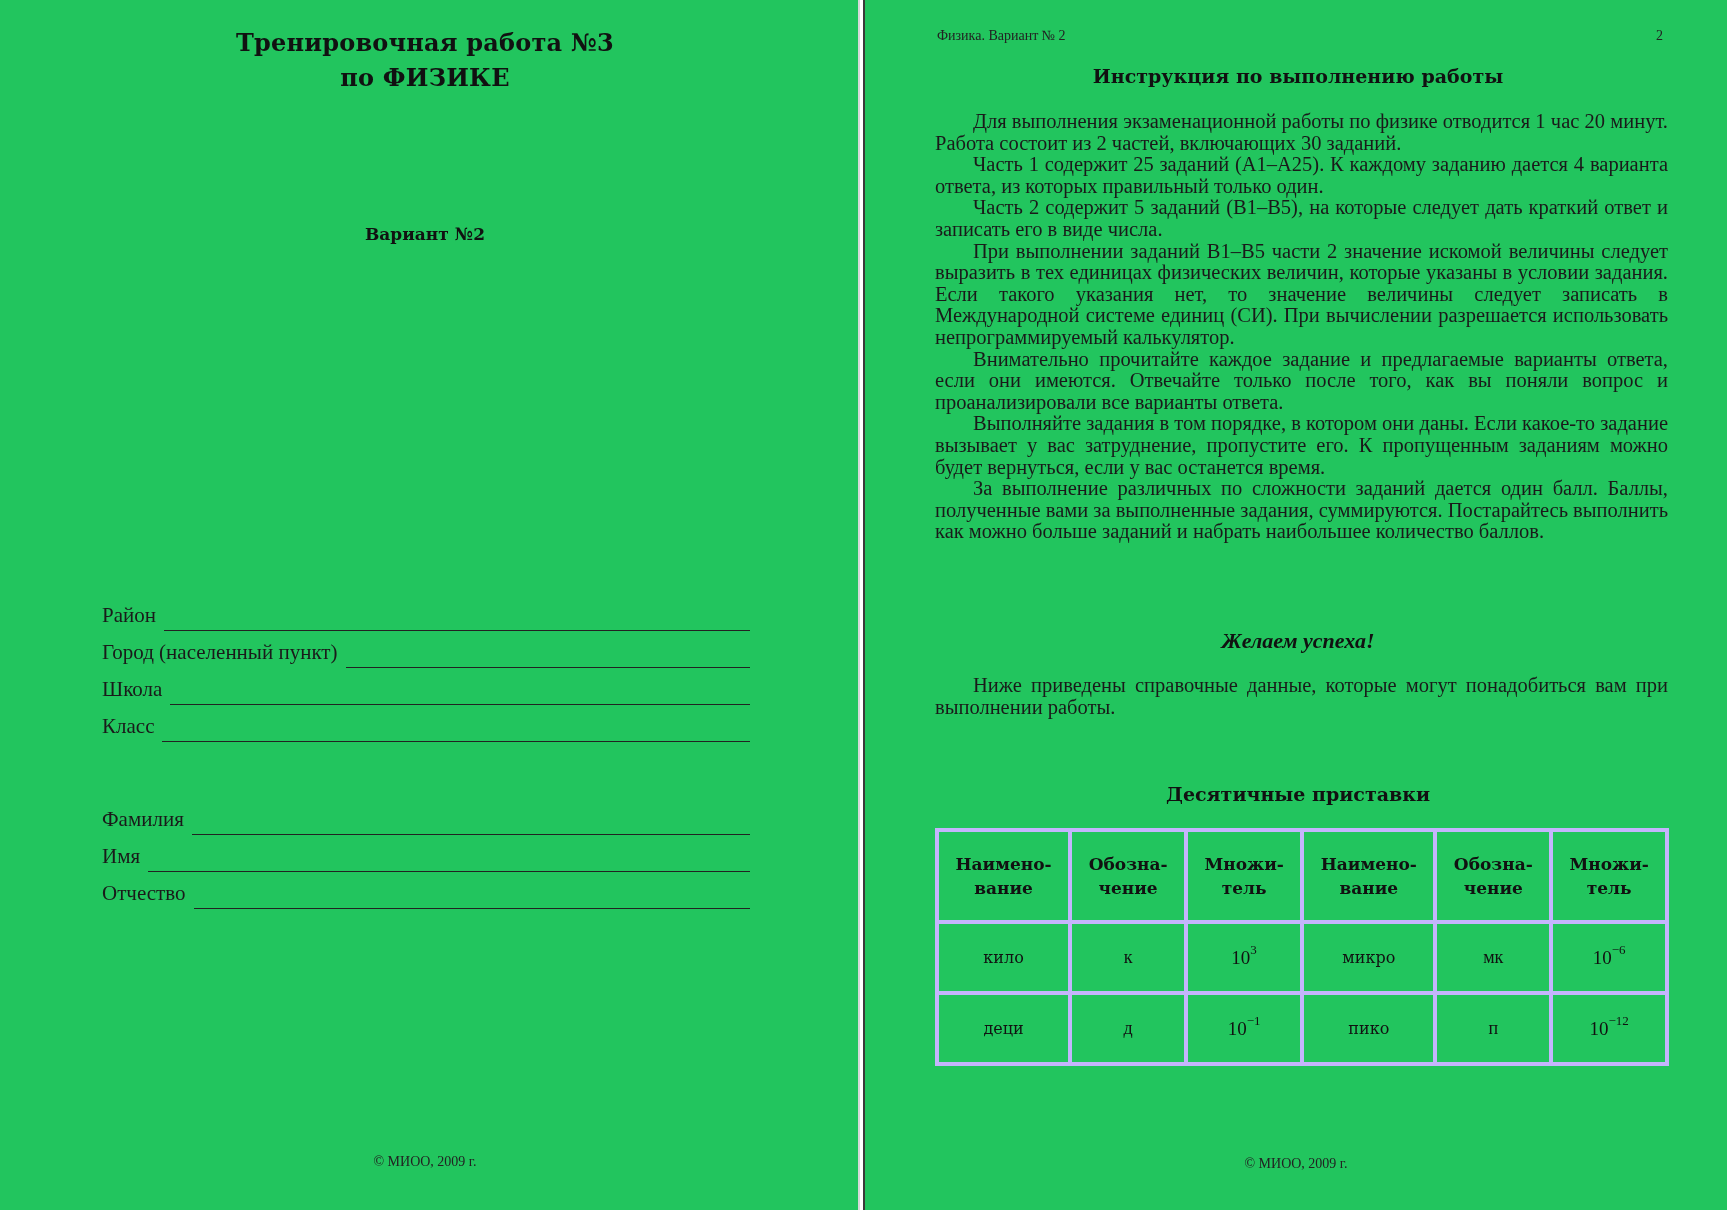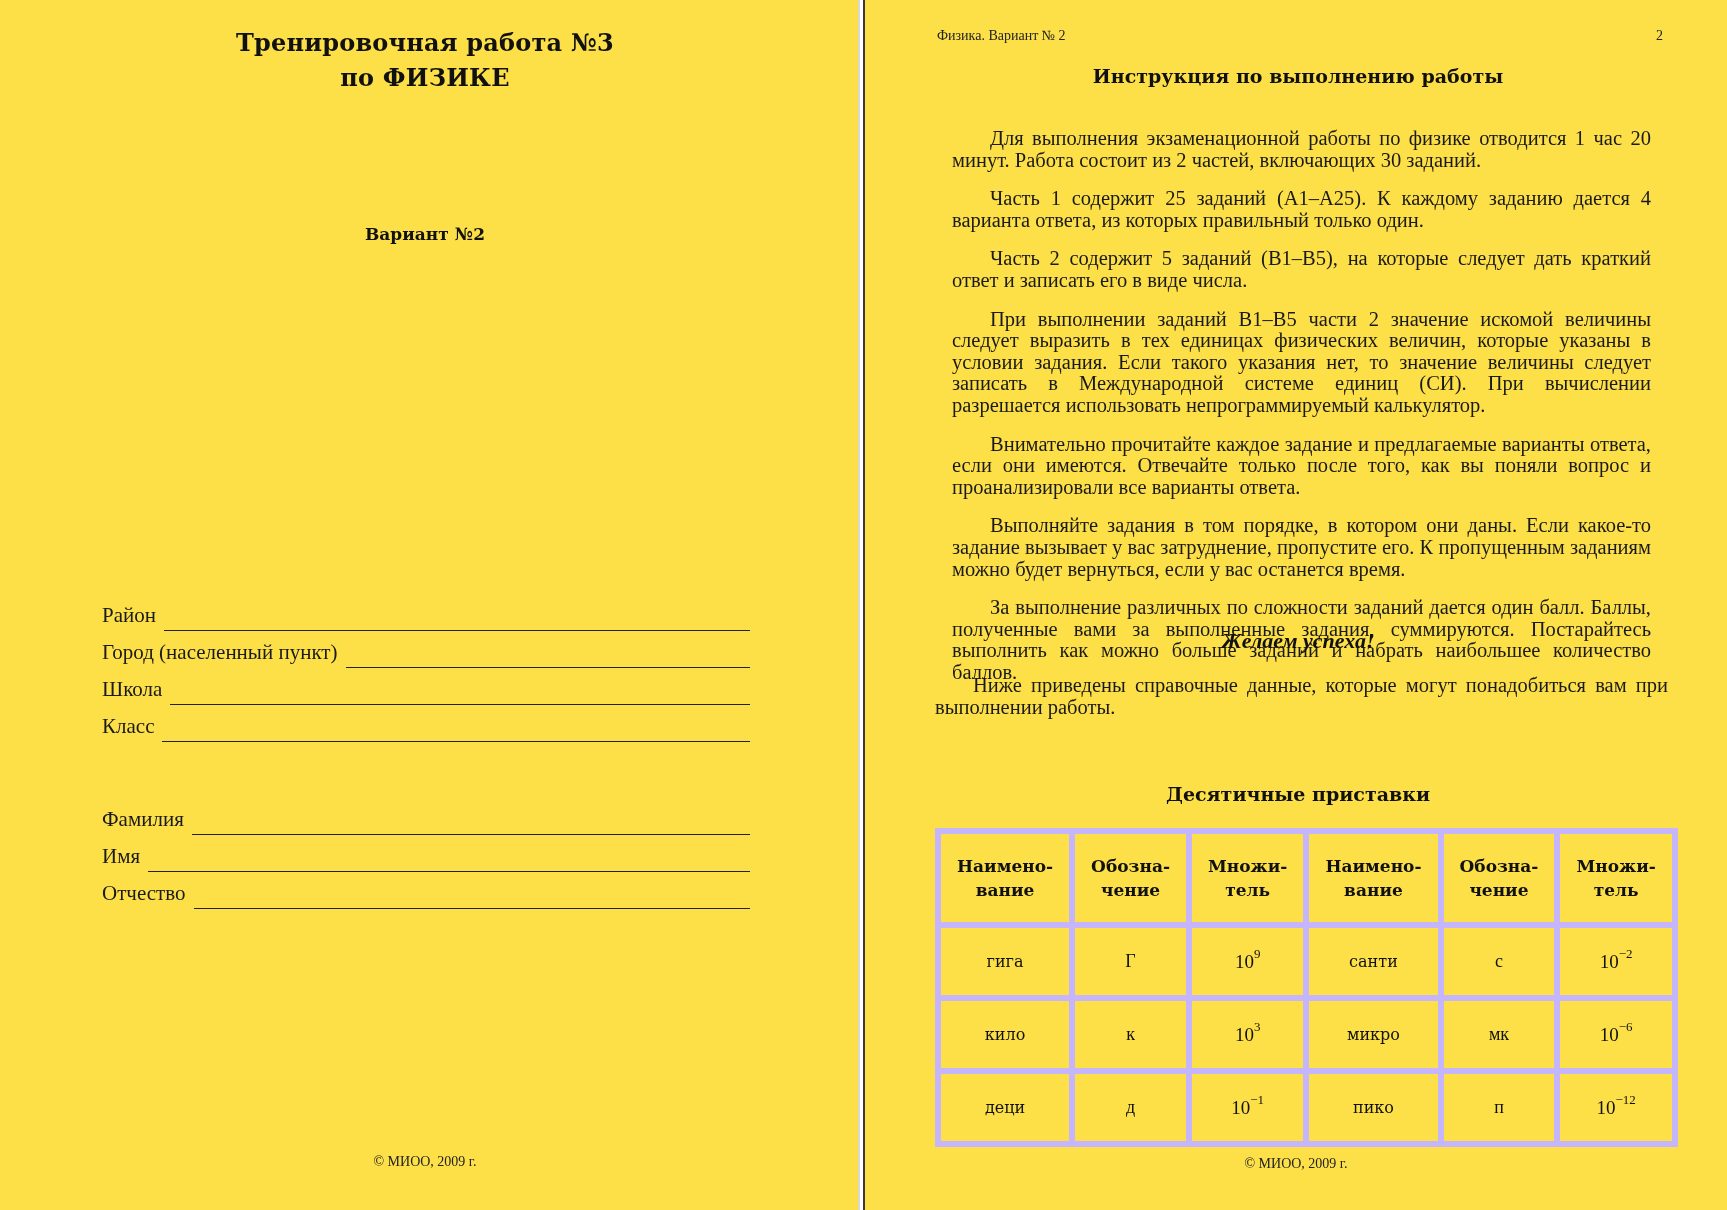--- a/index.html
+++ b/index.html
@@ -1,21 +1,21 @@
 <!DOCTYPE html>
 <html><head>
 <meta charset="utf-8">
 <style>
   html, body { margin:0; padding:0; }
   body {
     width:1727px; height:1210px; position:relative; overflow:hidden;
     background:#ffffff; color:#111;
     font-family: "DejaVu Serif", "Liberation Serif", serif;
   }
-  .page { position:absolute; top:0; height:1210px; background:#fde047; }
+  .page { position:absolute; top:0; height:1210px; background:#22c55e; }
   #page-left { left:0; width:860px; }
   #page-right { left:865px; width:862px; }
   .divider-light { position:absolute; left:858px; top:0; width:2px; height:1210px; background:#d8d8d8; }
   .divider-dark { position:absolute; left:863px; top:0; width:2px; height:1210px; background:#3a3a3a; }
 
   
   .title-main {
     position:absolute; left:0; width:850px; text-align:center;
     font-family:"DejaVu Serif", serif; font-weight:bold; font-size:24px; letter-spacing:0.2px;
     color:#111;
@@ -41,35 +41,35 @@
   #footer-right { left:0; width:862px; text-align:center; top:1156px; }
 
   
   #running-head { position:absolute; left:72px; top:28px; font-family:"Liberation Serif", serif; font-size:14px; color:#222; }
   #page-number { position:absolute; left:791px; top:28px; font-family:"Liberation Serif", serif; font-size:14px; color:#222; }
   #instr-title { position:absolute; left:0; width:866px; text-align:center; top:65px;
     font-family:"DejaVu Serif", serif; font-weight:bold; font-size:19px; }
 
   #instructions { position:absolute; left:70px; width:733px; top:111px;
     font-family:"Liberation Serif", serif; font-size:20.5px; line-height:21.6px; color:#1a1a1a; }
-  #instructions p { margin:17px; text-indent:38px; text-align:justify; }
+  #instructions p { margin:0; text-indent:38px; text-align:justify; }
 
   #wish { position:absolute; left:0; width:866px; text-align:center; top:628px;
     font-family:"Liberation Serif", serif; font-weight:bold; font-style:italic; font-size:22px; }
 
   #ref-note { position:absolute; left:70px; width:733px; top:675px;
     font-family:"Liberation Serif", serif; font-size:20.5px; line-height:21.6px; color:#1a1a1a; }
   #ref-note p { margin:0; text-indent:38px; text-align:justify; }
 
   #table-title { position:absolute; left:0; width:866px; text-align:center; top:783px;
     font-family:"DejaVu Serif", serif; font-weight:bold; font-size:19px; }
 
   #prefix-table { position:absolute; left:70px; top:828px; width:734px; border-collapse:collapse;
     font-family:"DejaVu Serif", serif; }
-  #prefix-table th, #prefix-table td { border:6px solid #c4b5fd; text-align:center; padding:16px; }
+  #prefix-table th, #prefix-table td { border:4px solid #c4b5fd; text-align:center; padding:16px; }
   #prefix-table th { font-weight:bold; font-size:17px; line-height:24px; height:56px; }
   #prefix-table td { font-size:16px; height:35px; }
   #prefix-table td.symbol { font-family:"Liberation Serif", serif; font-size:18px; }
   #prefix-table td.mult { font-family:"Liberation Serif", serif; font-size:19px; }
   #prefix-table td.mult sup { font-size:13px; position:relative; top:-3px; }
   .col-name { width:140px; } .col-sym { width:122px; } .col-mult { width:112px; }
   .col-name2 { width:140px; } .col-sym2 { width:122px; } .col-mult2 { width:92px; }
 </style>
 </head>
 <body>
@@ -144,28 +144,20 @@
         <th class="col-name"><span>Наимено-</span><br><span>вание</span></th>
         <th class="col-sym"><span>Обозна-</span><br><span>чение</span></th>
         <th class="col-mult"><span>Множи-</span><br><span>тель</span></th>
         <th class="col-name2"><span>Наимено-</span><br><span>вание</span></th>
         <th class="col-sym2"><span>Обозна-</span><br><span>чение</span></th>
         <th class="col-mult2"><span>Множи-</span><br><span>тель</span></th>
       </tr>
     </thead>
     <tbody id="prefix-tbody">
         <tr>
-          <td><span>гига</span></td>
-          <td class="symbol"><span>Г</span></td>
-          <td class="mult"><span>10</span><sup>9</sup></td>
-          <td><span>санти</span></td>
-          <td class="symbol"><span>с</span></td>
-          <td class="mult"><span>10</span><sup>−2</sup></td>
-        </tr>
-        <tr>
           <td><span>кило</span></td>
           <td class="symbol"><span>к</span></td>
           <td class="mult"><span>10</span><sup>3</sup></td>
           <td><span>микро</span></td>
           <td class="symbol"><span>мк</span></td>
           <td class="mult"><span>10</span><sup>−6</sup></td>
         </tr>
         <tr>
           <td><span>деци</span></td>
           <td class="symbol"><span>д</span></td>

